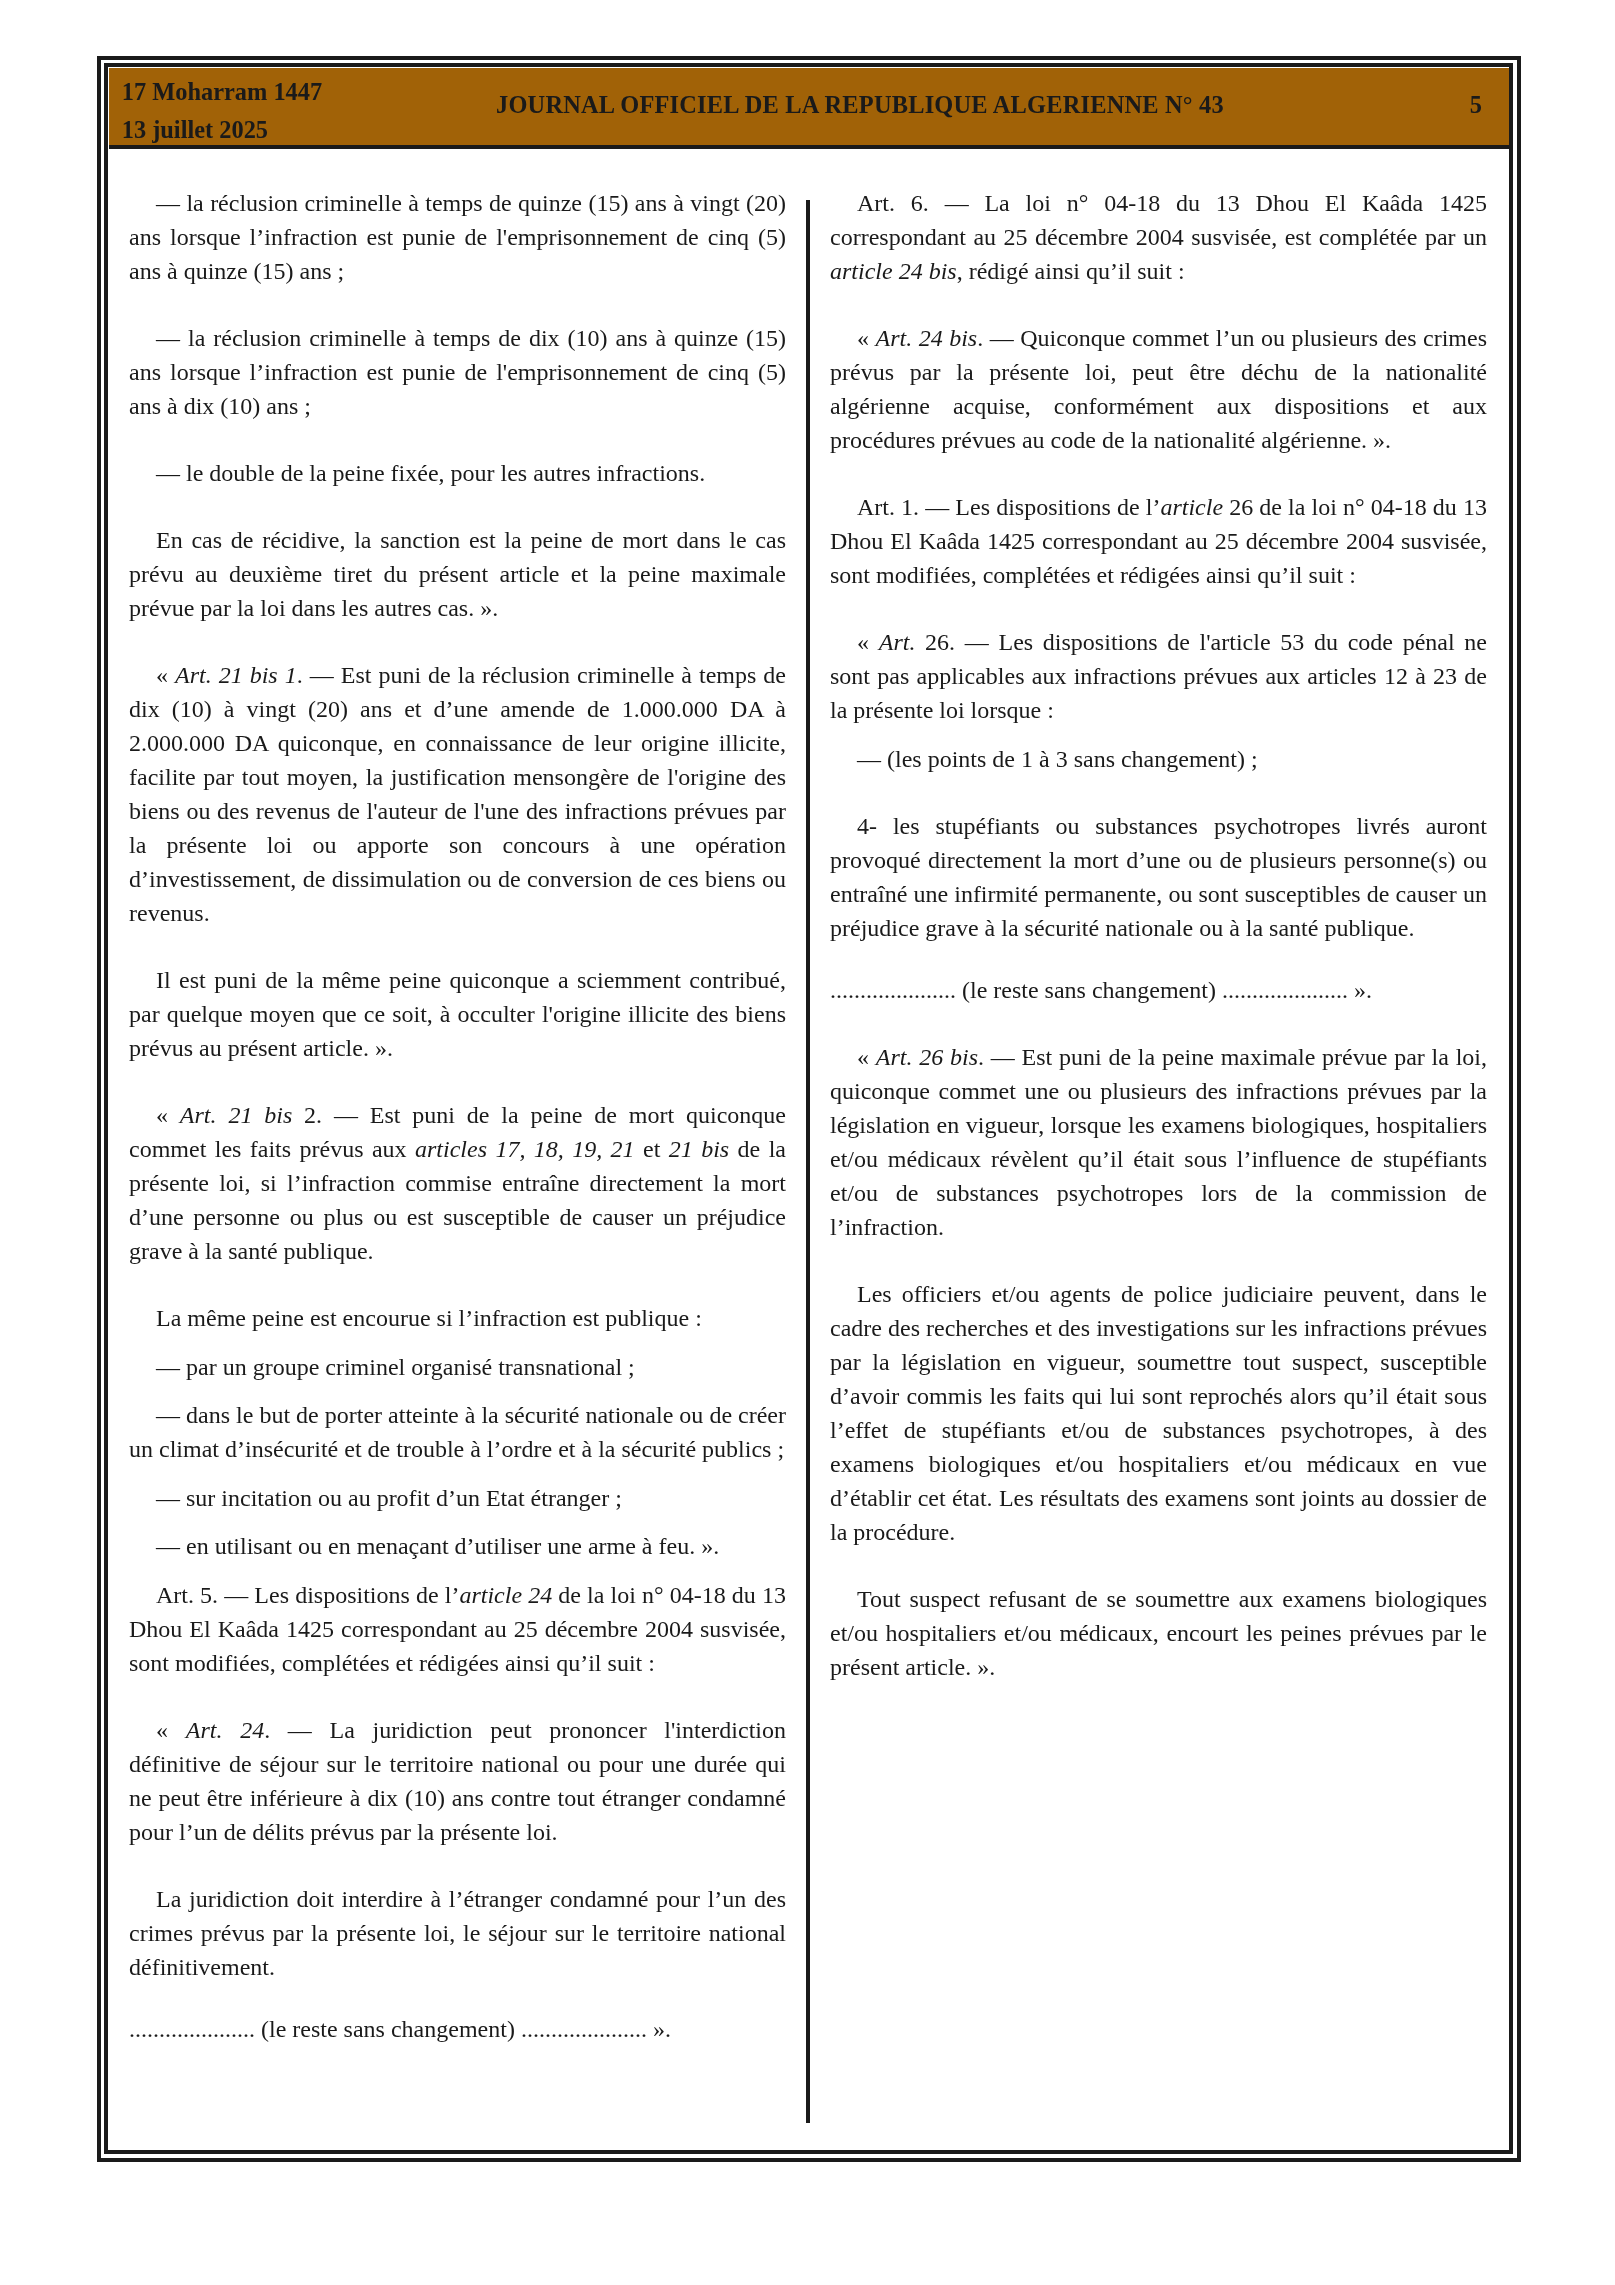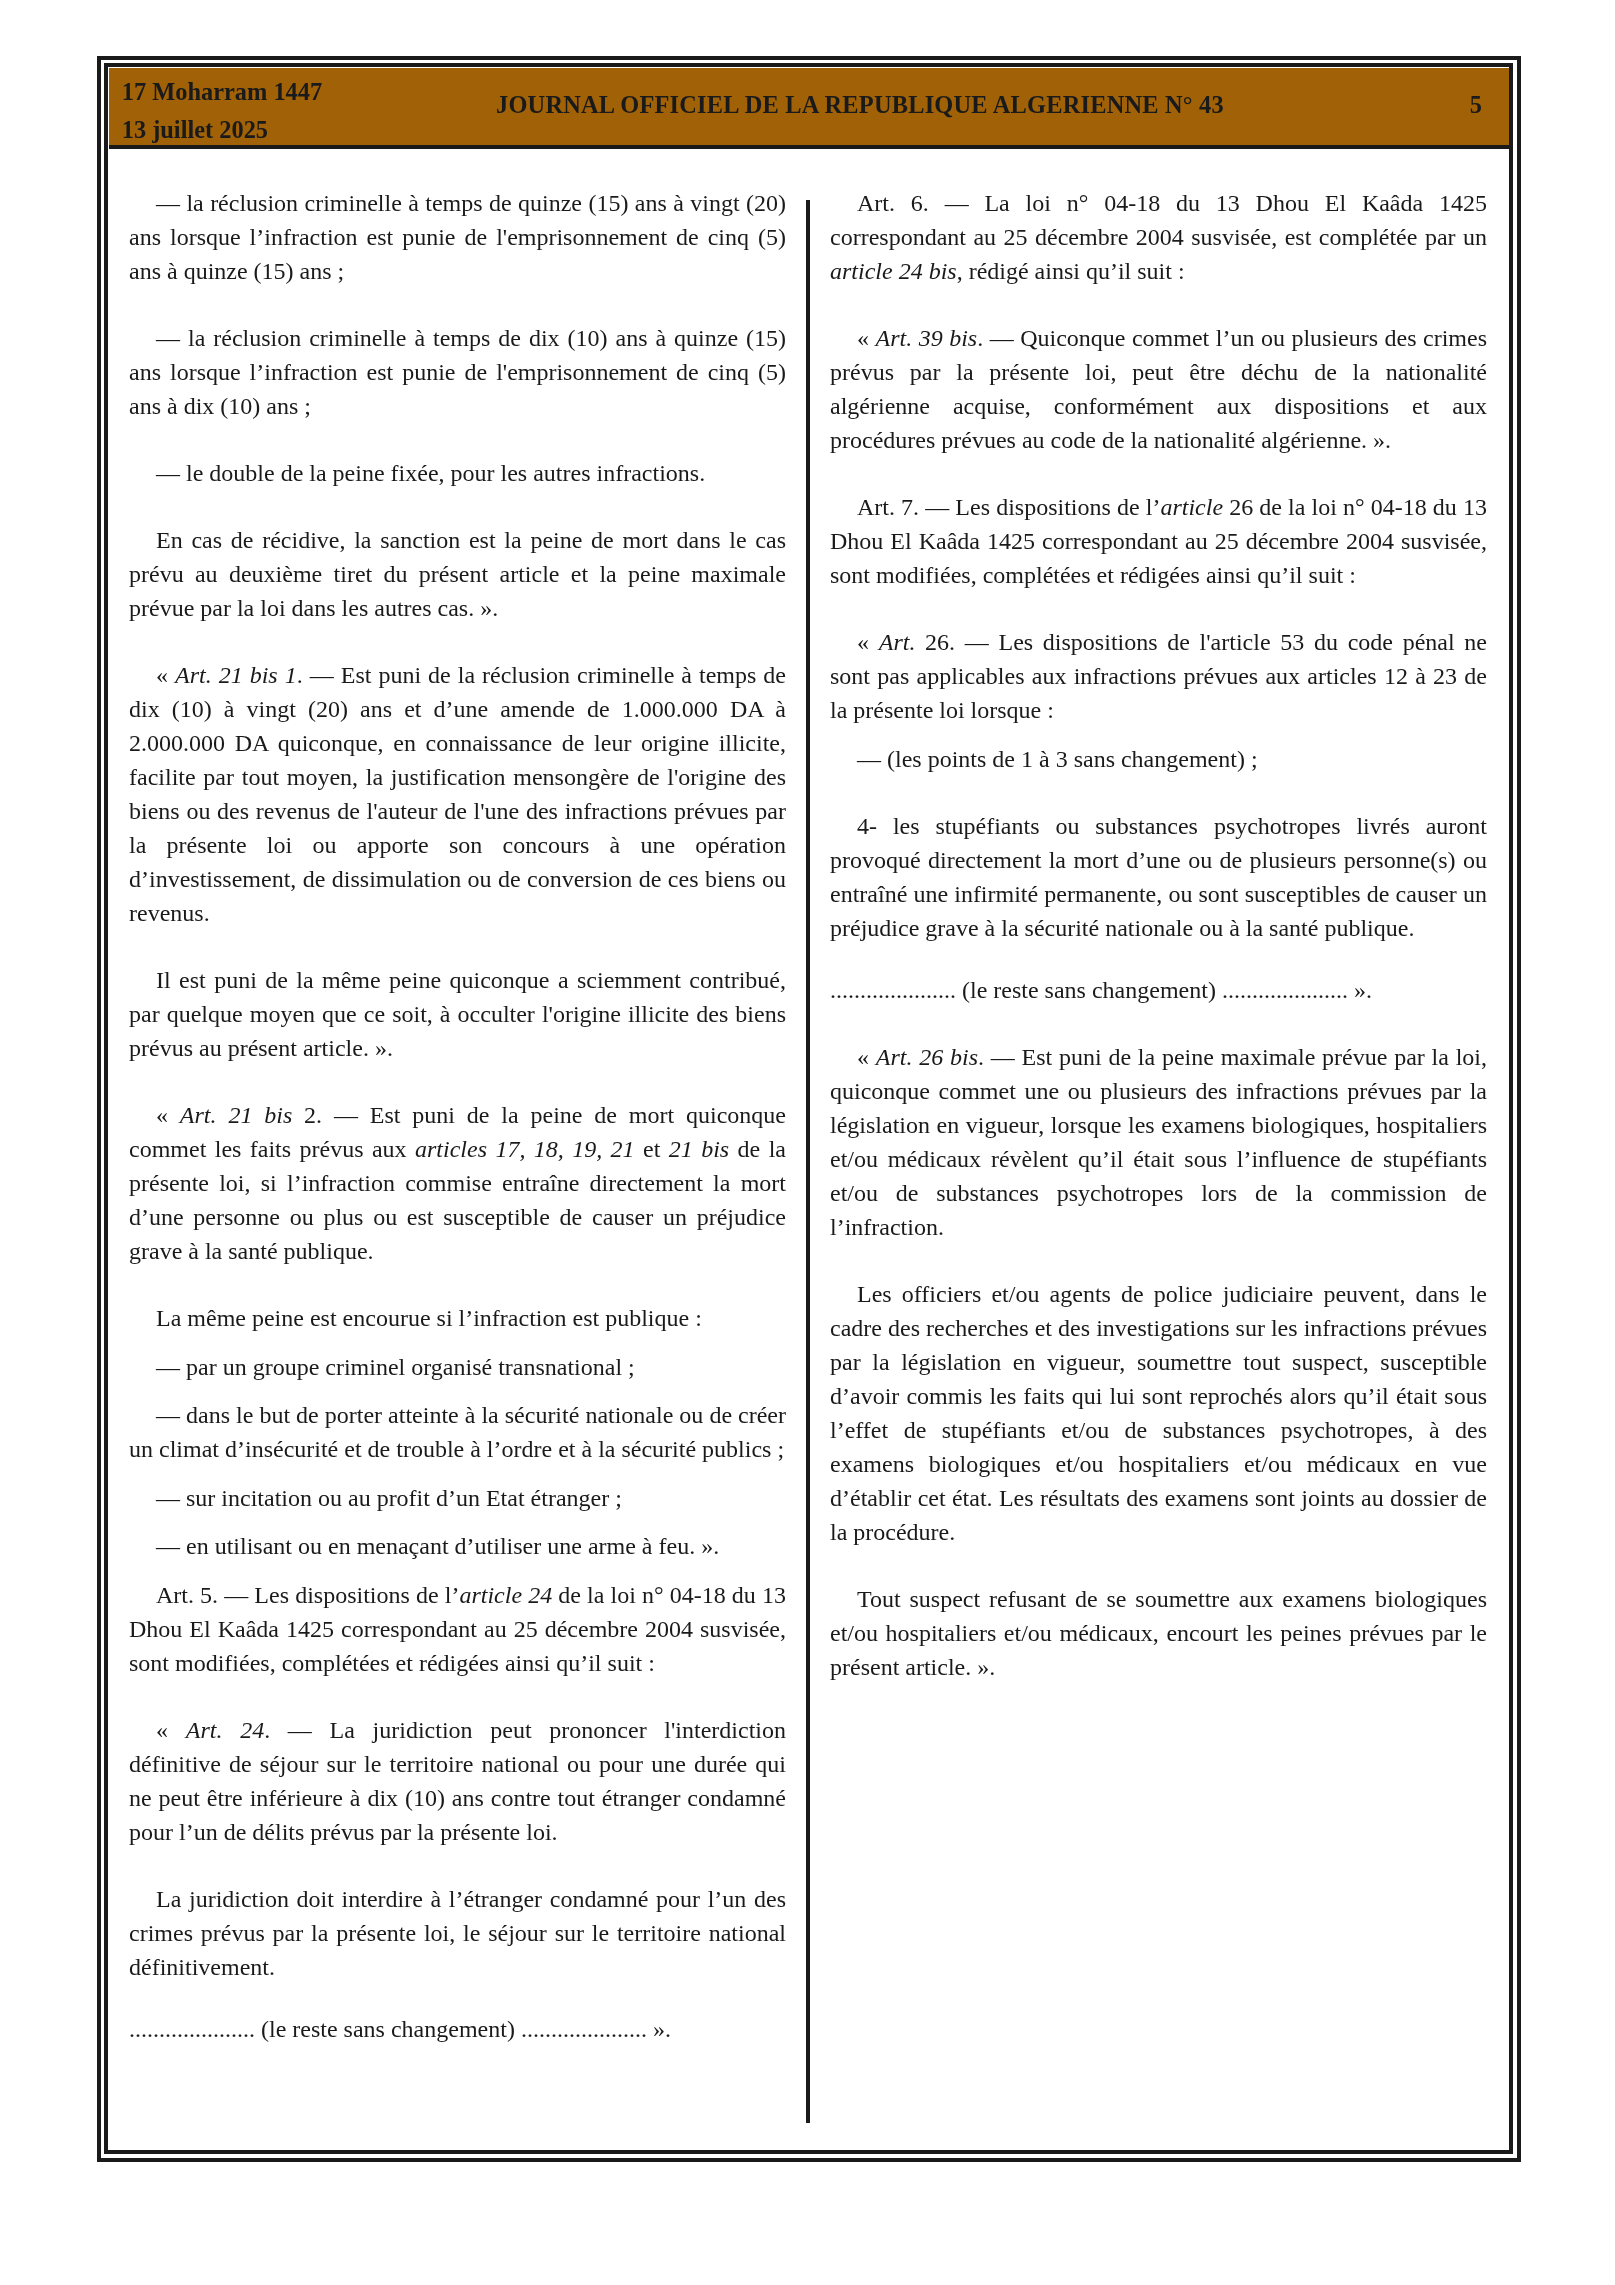--- a/index.html
+++ b/index.html
@@ -60,22 +60,22 @@
   <p class="gapsm">— sur incitation ou au profit d’un Etat étranger ;</p>
   <p class="gapsm">— en utilisant ou en menaçant d’utiliser une arme à feu. ».</p>
   <p class="gapsm"><span>Art. 5. — Les dispositions de l’</span><i>article 24</i><span> de la loi n° 04-18 du 13 Dhou El Kaâda 1425 correspondant au 25 décembre 2004 susvisée, sont modifiées, complétées et rédigées ainsi qu’il suit :</span></p>
   <p class="gap"><span>« </span><i>Art. 24</i><span>. — La juridiction peut prononcer l'interdiction définitive de séjour sur le territoire national ou pour une durée qui ne peut être inférieure à dix (10) ans contre tout étranger condamné pour l’un de délits prévus par la présente loi.</span></p>
   <p class="gap">La juridiction doit interdire à l’étranger condamné pour l’un des crimes prévus par la présente loi, le séjour sur le territoire national définitivement.</p>
   <p class="gap center">..................... (le reste sans changement) ..................... ».</p>
 </div>
 
 <div class="col right">
   <p><span>Art. 6. — La loi n° 04-18 du 13 Dhou El Kaâda 1425 correspondant au 25 décembre 2004 susvisée, est complétée par un </span><i>article 24 bis</i><span>, rédigé ainsi qu’il suit :</span></p>
-  <p class="gap"><span>« </span><i>Art. 39 bis</i><span>. — Quiconque commet l’un ou plusieurs des crimes prévus par la présente loi, peut être déchu de la nationalité algérienne acquise, conformément aux dispositions et aux procédures prévues au code de la nationalité algérienne. ».</span></p>
-  <p class="gap"><span>Art. 7. — Les dispositions de l’</span><i>article</i><span> 26 de la loi n° 04-18 du 13 Dhou El Kaâda 1425 correspondant au 25 décembre 2004 susvisée, sont modifiées, complétées et rédigées ainsi qu’il suit :</span></p>
+  <p class="gap"><span>« </span><i>Art. 24 bis</i><span>. — Quiconque commet l’un ou plusieurs des crimes prévus par la présente loi, peut être déchu de la nationalité algérienne acquise, conformément aux dispositions et aux procédures prévues au code de la nationalité algérienne. ».</span></p>
+  <p class="gap"><span>Art. 1. — Les dispositions de l’</span><i>article</i><span> 26 de la loi n° 04-18 du 13 Dhou El Kaâda 1425 correspondant au 25 décembre 2004 susvisée, sont modifiées, complétées et rédigées ainsi qu’il suit :</span></p>
   <p class="gap"><span>« </span><i>Art.</i><span> 26. — Les dispositions de l'article 53 du code pénal ne sont pas applicables aux infractions prévues aux articles 12 à 23 de la présente loi lorsque :</span></p>
   <p class="gapsm">— (les points de 1 à 3 sans changement) ;</p>
   <p class="gap">4- les stupéfiants ou substances psychotropes livrés auront provoqué directement la mort d’une ou de plusieurs personne(s) ou entraîné une infirmité permanente, ou sont susceptibles de causer un préjudice grave à la sécurité nationale ou à la santé publique.</p>
   <p class="gap center">..................... (le reste sans changement) ..................... ».</p>
   <p class="gap"><span>« </span><i>Art. 26 bis</i><span>. — Est puni de la peine maximale prévue par la loi, quiconque commet une ou plusieurs des infractions prévues par la législation en vigueur, lorsque les examens biologiques, hospitaliers et/ou médicaux révèlent qu’il était sous l’influence de stupéfiants et/ou de substances psychotropes lors de la commission de l’infraction.</span></p>
   <p class="gap">Les officiers et/ou agents de police judiciaire peuvent, dans le cadre des recherches et des investigations sur les infractions prévues par la législation en vigueur, soumettre tout suspect, susceptible d’avoir commis les faits qui lui sont reprochés alors qu’il était sous l’effet de stupéfiants et/ou de substances psychotropes, à des examens biologiques et/ou hospitaliers et/ou médicaux en vue d’établir cet état. Les résultats des examens sont joints au dossier de la procédure.</p>
   <p class="gap">Tout suspect refusant de se soumettre aux examens biologiques et/ou hospitaliers et/ou médicaux, encourt les peines prévues par le présent article. ».</p>
 </div>
 
 

